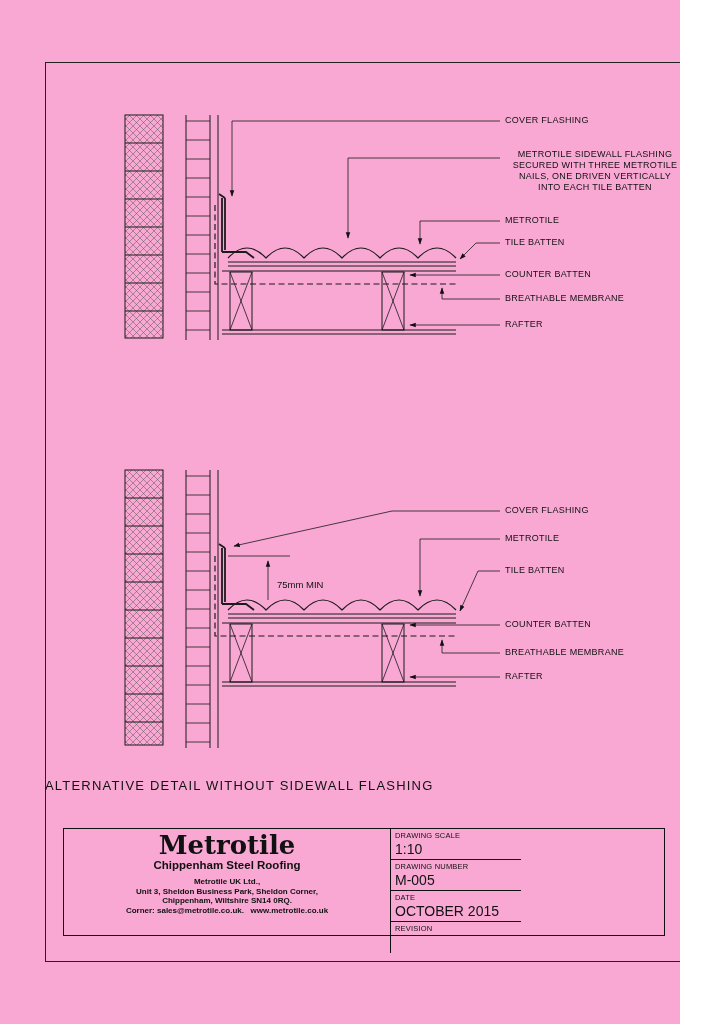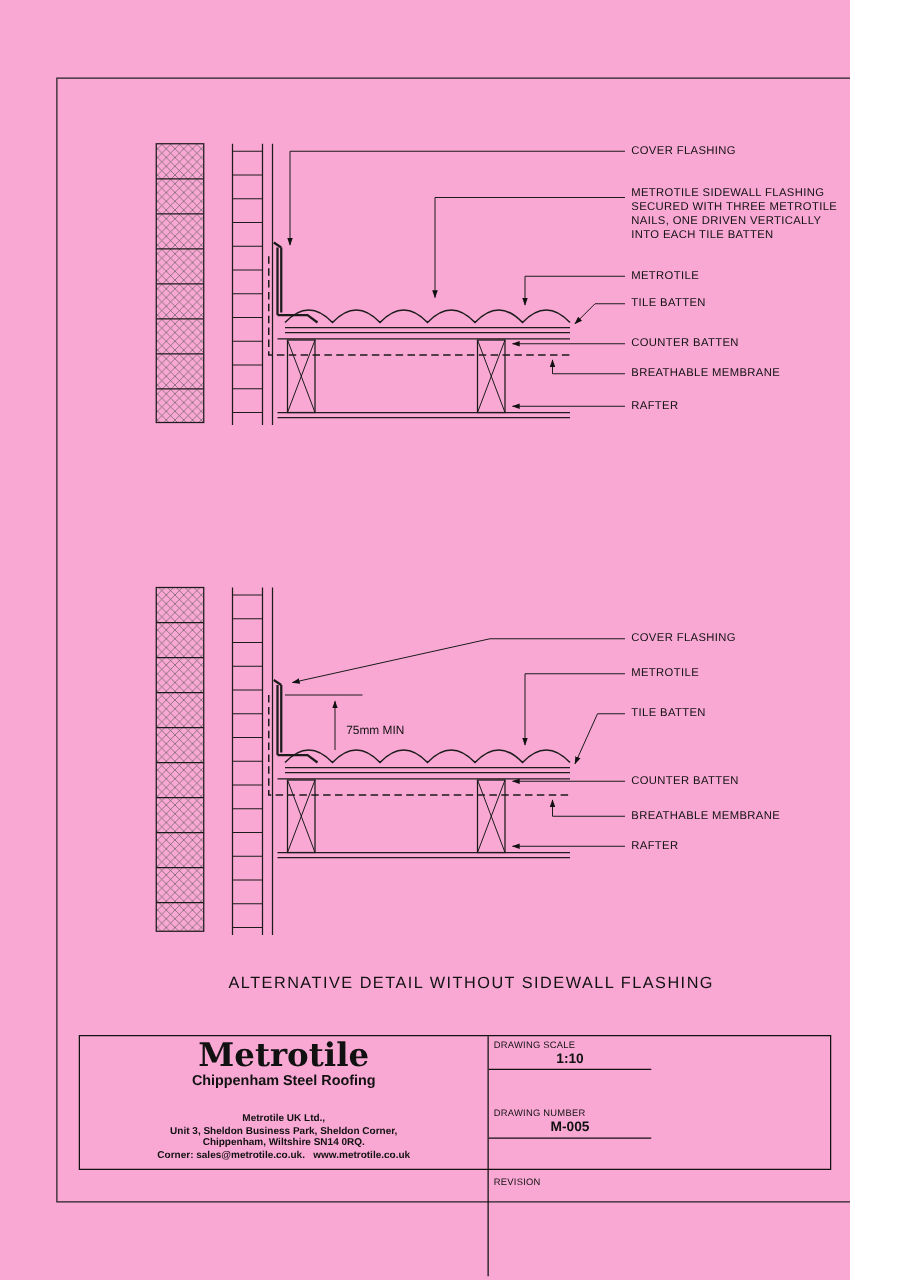--- a/index.html
+++ b/index.html
@@ -9,43 +9,43 @@
   }
   .frame {
     position:absolute; left:45px; top:62px; width:636px; height:898px;
     border:1px solid #222;
   }
   svg.draw { position:absolute; left:0; top:0; }
   .lbl {
     position:absolute; font-size:9px; letter-spacing:.3px; color:#111;
     white-space:nowrap; line-height:11px;
   }
-  .lbl.multi { white-space:pre-line; width:180px; }
+  .lbl.multi { white-space:pre-line; width:180px;text-align:center; }
   .dim-label { position:absolute; font-size:9.5px; color:#111;text-align:right; }
   .caption {
-    position:absolute; left:45px; top:778px; width:638px; text-align:center;
-    font-size:13px; letter-spacing:1.2px; color:#111;padding-left:13px;
+    position:absolute; left:45px; top:778px; width:638px; 
+    font-size:13px; letter-spacing:1.2px; color:#111;
   }
   .titleblock {
     position:absolute; left:63px; top:828px; width:602px; height:108px;
     border:1.2px solid #111; display:grid; grid-template-columns:327px 130px 1fr;
     box-sizing:border-box;
   }
   .tb-left { border-right:1.2px solid #111; text-align:center; padding-top:2px; overflow:hidden; }
   .logo { font-family:"DejaVu Serif", serif; font-weight:bold; font-size:26px; line-height:28px; }
   .tagline { font-size:11.5px; font-weight:bold; margin-top:0; }
-  .addr { margin-top:19px; font-size:8px; font-weight:bold; line-height:9.5px; }
+  .addr { margin-top:6px; font-size:8px; font-weight:bold; line-height:9.5px; }
   .addr div { white-space:pre; }
   .tb-mid { border-right:1.2px solid #111; padding:2px 4px; }
   .fld-label { font-size:7.5px; letter-spacing:.2px; }
   .tb-mid .fld-value { margin-top:4px; font-size:8.5px; }
-  .tb-right { display:grid; grid-template-rows:repeat(4,1fr);gap:28px; }
+  .tb-right { display:grid; grid-template-rows:repeat(4,1fr); }
   .tb-row { border-bottom:1.2px solid #111; padding:2px 4px; box-sizing:border-box; }
   .tb-row:last-child { border-bottom:none; }
-  .tb-row .fld-value { text-align:center; font-size:11px; margin-top:1px;font-weight:bold; }
+  .tb-row .fld-value { font-size:14px; margin-top:1px; }
 </style>
 </head>
 <body>
 
 <div class="page">
   <div class="frame"></div>
 
   <svg class="draw" width="724" height="1024" viewBox="0 0 724 1024">
     <defs>
       <pattern id="xh" width="7" height="7" patternUnits="userSpaceOnUse">
@@ -178,18 +178,22 @@
     <div class="tb-right">
       <div class="tb-row">
         <div class="fld-label">DRAWING SCALE</div>
         <div class="fld-value">1:10</div>
       </div>
       <div class="tb-row">
         <div class="fld-label">DRAWING NUMBER</div>
         <div class="fld-value">M-005</div>
       </div>
       <div class="tb-row">
+        <div class="fld-label">DATE</div>
+        <div class="fld-value">OCTOBER 2015</div>
+      </div>
+      <div class="tb-row">
         <div class="fld-label">REVISION</div>
         <div class="fld-value"></div>
       </div>
     </div>
   </div>
 </div>
 
 </body></html>

